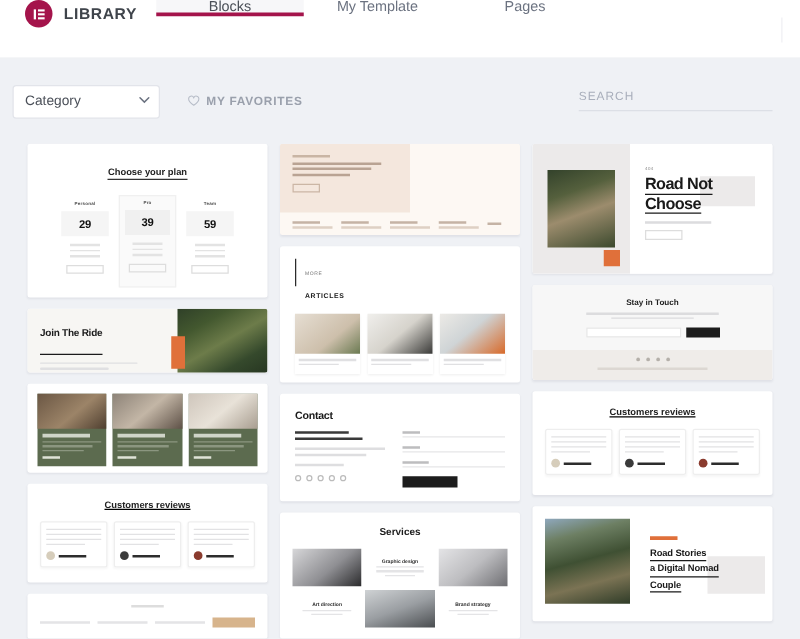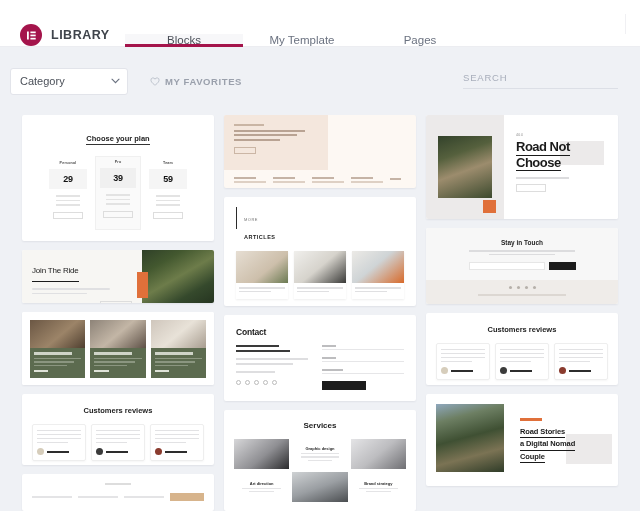--- a/index.html
+++ b/index.html
@@ -6,21 +6,21 @@
   html, body {
     width: 640px; height: 511px;
     font-family: "Liberation Sans", sans-serif;
     background: #eff1f5;
     overflow: hidden;
   }
   #app { width: 640px; height: 511px; position: relative; background: #eff1f5; }
 
   
   .header {
-    height: 47px; background: #ffffff; display: flex; align-items: flex-end;
+    height: 47px; background: #ffffff; display: flex; align-items: flex-start;
     position: relative; border-bottom: 1px solid #ecedf1;
   }
   .brand { display: flex; align-items: center; gap: 9px; padding: 0 0 0 20px; width: 125px; }
   .logo-circle {
     width: 22px; height: 22px; border-radius: 50%;
     background: #a4144b; display: flex; align-items: center; justify-content: center;
   }
   .logo-circle svg { display: block; }
   .brand-name {
     font-size: 12.5px; font-weight: bold; letter-spacing: .5px; color: #3f444b;
@@ -94,39 +94,39 @@
   .plan .pbox { background: #f5f5f5; margin-top: 4px; padding: 5px 0 5px; }
   .plan.mid .pbox { background: #f0f0f0; }
   .plan .pamt { font-size: 9px; font-weight: bold; color: #111; letter-spacing: -.3px; }
   .plan .pfeat { margin-top: 6px; display: flex; flex-direction: column; gap: 3px; align-items: center; }
   .plan .pfeat i { display: block; width: 24px; height: 1.5px; background: #e3e3e3; }
   .plan .pbtn { margin: 6px auto 0; width: 30px; height: 7px; border: 1px solid #ddd; }
 
   
   .jtr { display: flex; height: 54px; position: relative; background: #f7f6f3; }
   .jtr-left { flex: 1; padding: 9px 10px; position: relative; }
-  .jtr-left h4 { font-size: 8px; font-weight: normal; color: #1b1b1b;
-    border-bottom: 1.5px solid #1b1b1b; display: inline-block; padding-bottom: 6px; letter-spacing: -.2px; }
+  .jtr-left h4 { font-size: 8px; font-weight: bold; color: #1b1b1b;
+    border-bottom: 1.5px solid #1b1b1b; display: inline-block; padding-bottom: 12px; letter-spacing: -.2px; }
   .jtr-img { width: 72px; background: linear-gradient(150deg,#2f4028 0%,#43582f 25%,#6d7c4a 50%,#35492c 75%,#253420 100%); }
   .orange-block { position: absolute; left: 60%; bottom: 6px; width: 11px; height: 26px; background: #e0703a; }
 
   
   .blog3 { display: flex; gap: 5px; padding: 8px 8px; background: #fff; }
   .blog3 .bc { flex: 1; background: #5c6b4f; }
   .blog3 .bimg { height: 28px; }
   .bimg.a { background: linear-gradient(140deg,#6b5744,#9c8468 55%,#4f3f30); }
   .bimg.b { background: linear-gradient(140deg,#8d8378,#c3b6a6 50%,#5e5147); }
   .bimg.c { background: linear-gradient(140deg,#cfc6bc,#e8e2d8 50%,#a89d90); }
   .blog3 .btxt { padding: 4px 4px 6px; }
   .blog3 .btxt .bh { height: 2.5px; background: #cfd4c8; width: 80%; margin-bottom: 3px; }
   .blog3 .btxt .bl { height: 1.5px; background: #8b9680; margin-bottom: 2px; }
   .blog3 .btxt .bbtn { height: 2px; background: #dfe3d8; width: 30%; margin-top: 4px; }
 
   
-  .reviews { padding: 12px 10px 5px; }
+  .reviews { padding: 12px 10px 16px; text-decoration: underline; }
   .reviews h4 { font-size: 7.5px; font-weight: bold; color: #222; text-align: center; }
   .rev-row { display: flex; gap: 5px; margin-top: 9px; }
   .rev { flex: 1; border: 1px solid #eee; border-radius: 2px; padding: 5px 4px; box-shadow: 0 1px 2px rgba(0,0,0,.04); }
   .rev .rl { height: 1.5px; background: #e2e2e4; margin-bottom: 2.5px; }
   .rev .rfoot { display: flex; align-items: center; gap: 3px; margin-top: 5px; }
   .rev .av { width: 7px; height: 7px; border-radius: 50%; }
   .rev .rn { height: 2px; background: #2d2d2d; width: 22px; }
 
   
   .qcontact { padding: 9px 10px 11px; }

